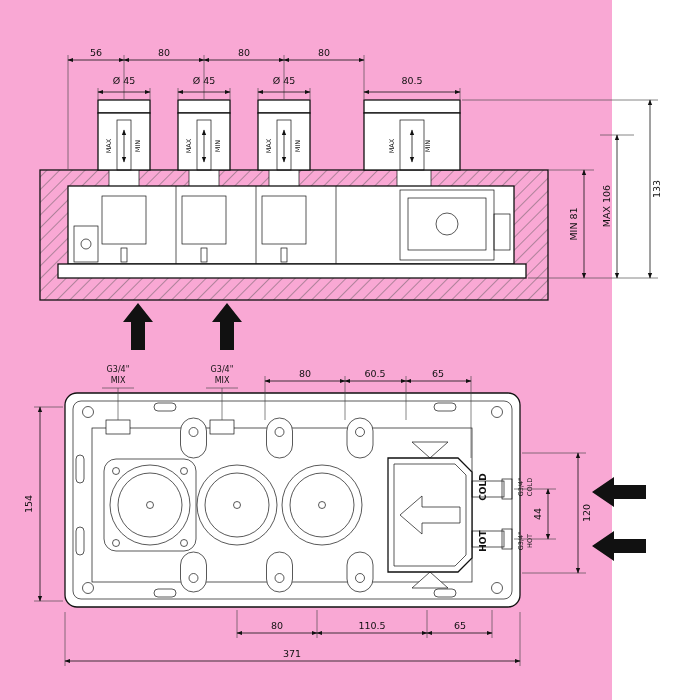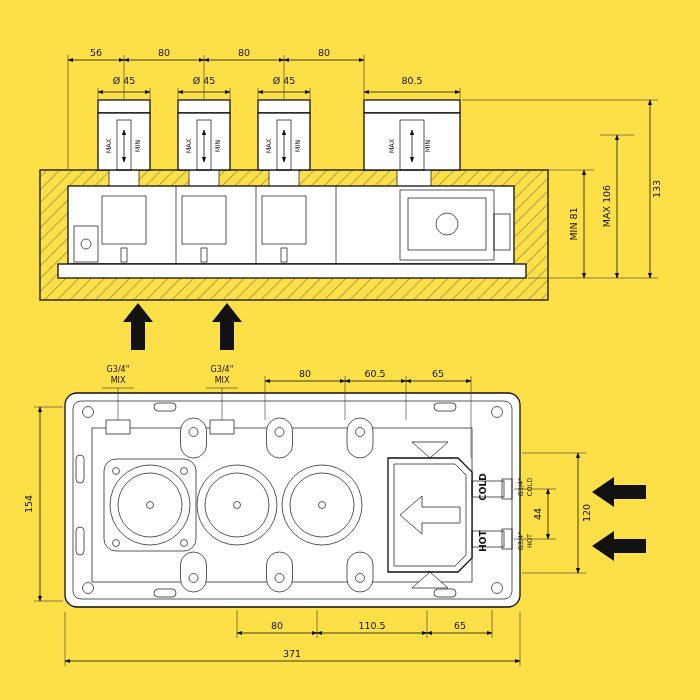--- a/index.html
+++ b/index.html
@@ -1,16 +1,16 @@
 <!DOCTYPE html>
 <html><head>
 <meta charset="utf-8">
 <style>
   html,body{margin:0;padding:0;background:#fff;}
-  .page{width:700px;height:700px;position:relative;background:#fde047;}
+  .page{width:612px;height:700px;position:relative;background:#f9a8d4;}
   svg{display:block;}
   .ln{stroke:#111;stroke-width:1.3;fill:#fff;}
   .thin{stroke:#111;stroke-width:0.7;fill:none;}
   .thinw{stroke:#111;stroke-width:0.7;fill:#fff;}
   .ext{stroke:#444;stroke-width:0.65;fill:none;}
   .dim{stroke:#111;stroke-width:0.8;fill:none;}
   .solid{fill:#111;stroke:none;}
   .dt{font:9.5px "DejaVu Sans",sans-serif;fill:#111;text-anchor:middle;}
   .dts{font:8px "DejaVu Sans",sans-serif;fill:#111;text-anchor:middle;}
   .dtt{font:6.5px "DejaVu Sans",sans-serif;fill:#111;text-anchor:middle;}

